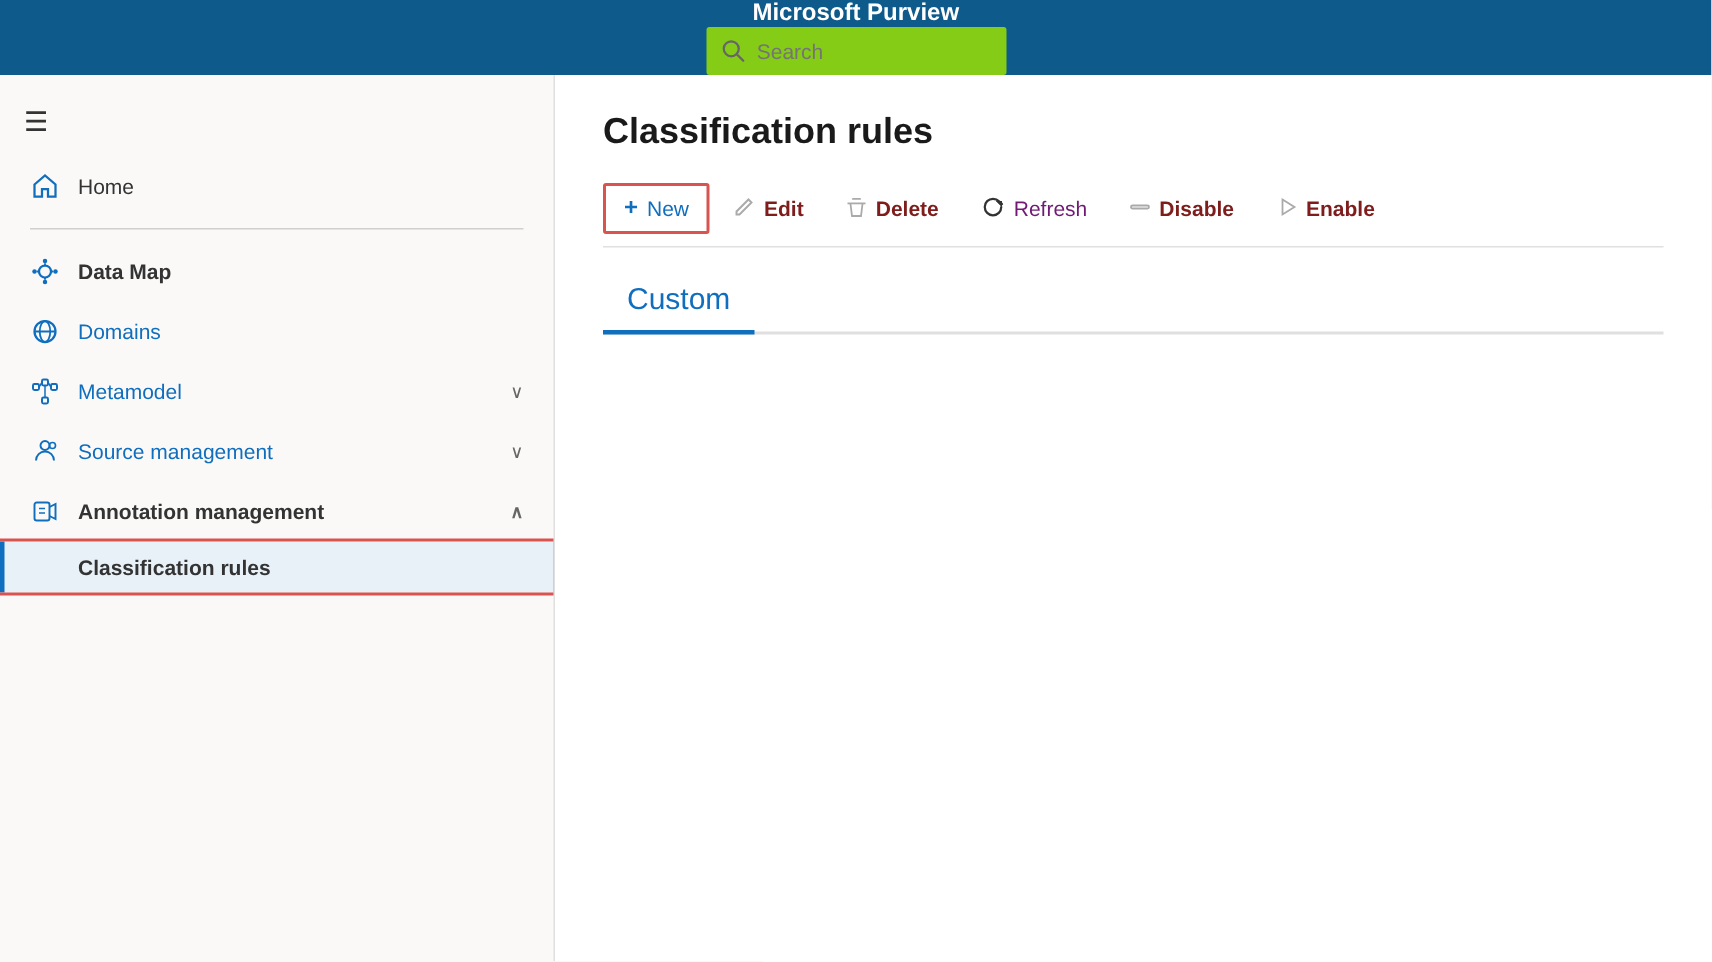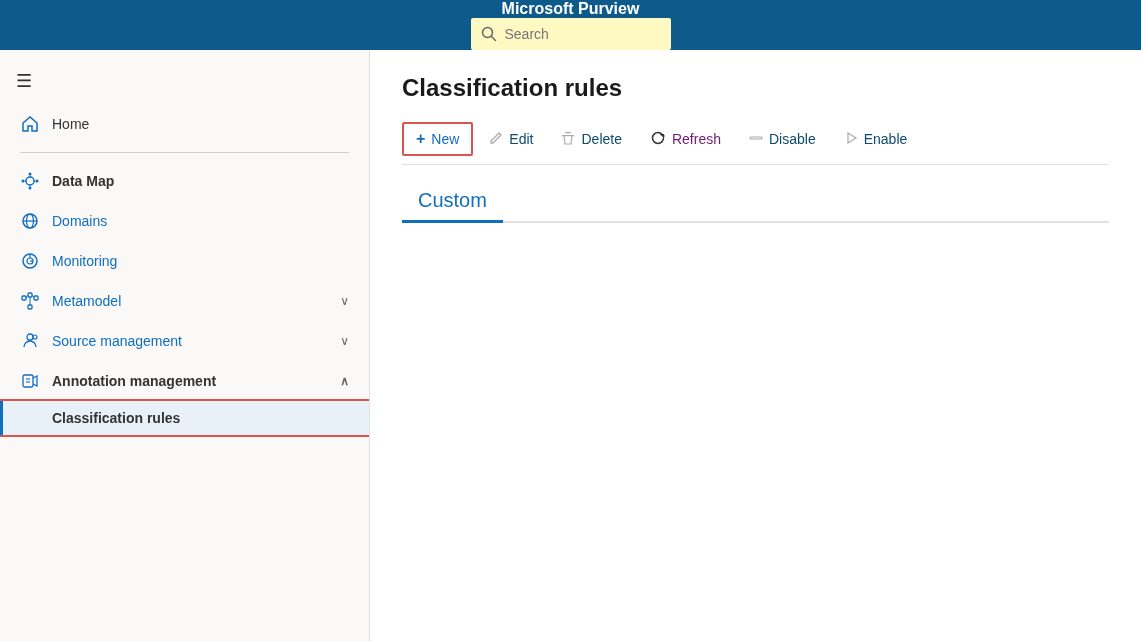--- a/index.html
+++ b/index.html
@@ -15,21 +15,21 @@
       flex-shrink: 0;
       flex-direction: column;
     }
     .topbar-title {
       color: white;
       font-size: 16px;
       font-weight: 600;
       flex: 1;
     }
     .search-box {
-      background: #fef9c3;
+      background: #84cc16;
       border: none;
       border-radius: 2px;
       height: 34px;
       width: 200px;
       display: flex;
       align-items: center;
       padding: 0 10px;
       gap: 8px;
       cursor: text;
     }
@@ -152,22 +152,23 @@
       font-size: 14px;
       color: #701a75;
       border-radius: 2px;
     }
     .toolbar-btn.btn-new {
       border: 2px solid #d9534f;
       color: #106ebe;
       font-weight: 500;
     }
     .toolbar-btn.btn-disabled {
-      color: #0c4a6e;
+      color: #7f1d1d;
       cursor: default;
+      font-weight: bold;
     }
 
     
     .tabs {
       display: flex;
       border-bottom: 2px solid #e0e0e0;
       margin-bottom: 16px;
     }
     .tab {
       padding: 8px 16px;
@@ -243,31 +244,20 @@
         <svg width="18" height="18" viewBox="0 0 18 18" fill="none">
           <circle cx="9" cy="9" r="7" stroke="#106ebe" stroke-width="1.5"></circle>
           <ellipse cx="9" cy="9" rx="3.5" ry="7" stroke="#106ebe" stroke-width="1.2"></ellipse>
           <line x1="2" y1="9" x2="16" y2="9" stroke="#106ebe" stroke-width="1.2"></line>
         </svg>
       </span>
       <span>Domains</span>
     </div>
 
 
-    <div class="sidebar-item">
-      <span class="sidebar-icon">
-        <svg width="18" height="18" viewBox="0 0 18 18" fill="none">
-          <circle cx="9" cy="9" r="7" stroke="#106ebe" stroke-width="1.5"></circle>
-          <circle cx="9" cy="9" r="3" stroke="#106ebe" stroke-width="1.2"></circle>
-          <line x1="9" y1="2" x2="9" y2="6" stroke="#106ebe" stroke-width="1.2"></line>
-          <line x1="12" y1="9" x2="9" y2="9" stroke="#106ebe" stroke-width="1.2"></line>
-        </svg>
-      </span>
-      <span>Monitoring</span>
-    </div>
 
     <div class="sidebar-item">
       <span class="sidebar-icon">
         <svg width="18" height="18" viewBox="0 0 18 18" fill="none">
           <rect x="1" y="4" width="4" height="4" rx="1" stroke="#106ebe" stroke-width="1.3"></rect>
           <rect x="7" y="1" width="4" height="4" rx="1" stroke="#106ebe" stroke-width="1.3"></rect>
           <rect x="13" y="4" width="4" height="4" rx="1" stroke="#106ebe" stroke-width="1.3"></rect>
           <rect x="7" y="13" width="4" height="4" rx="1" stroke="#106ebe" stroke-width="1.3"></rect>
           <line x1="5" y1="6" x2="7" y2="3" stroke="#106ebe" stroke-width="1"></line>
           <line x1="11" y1="3" x2="13" y2="6" stroke="#106ebe" stroke-width="1"></line>

